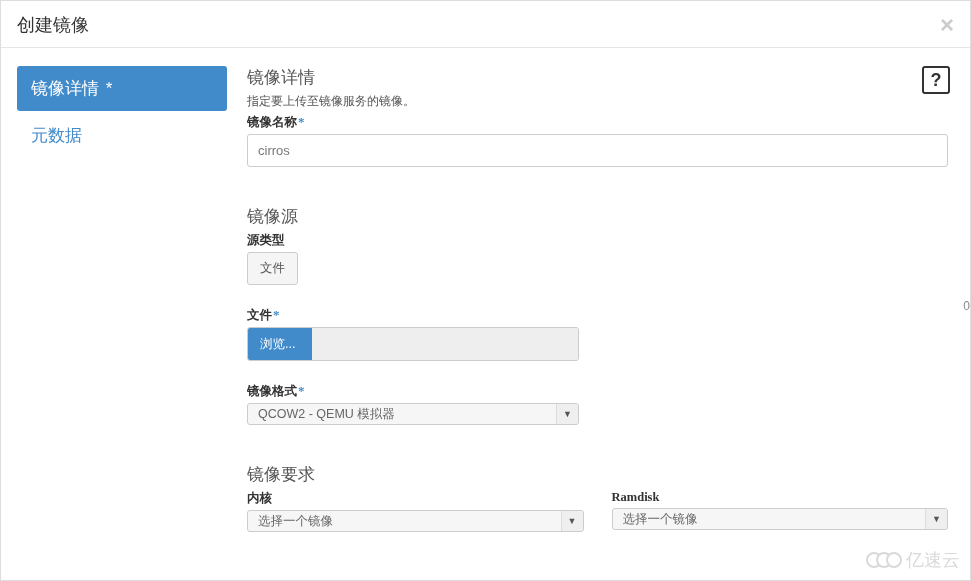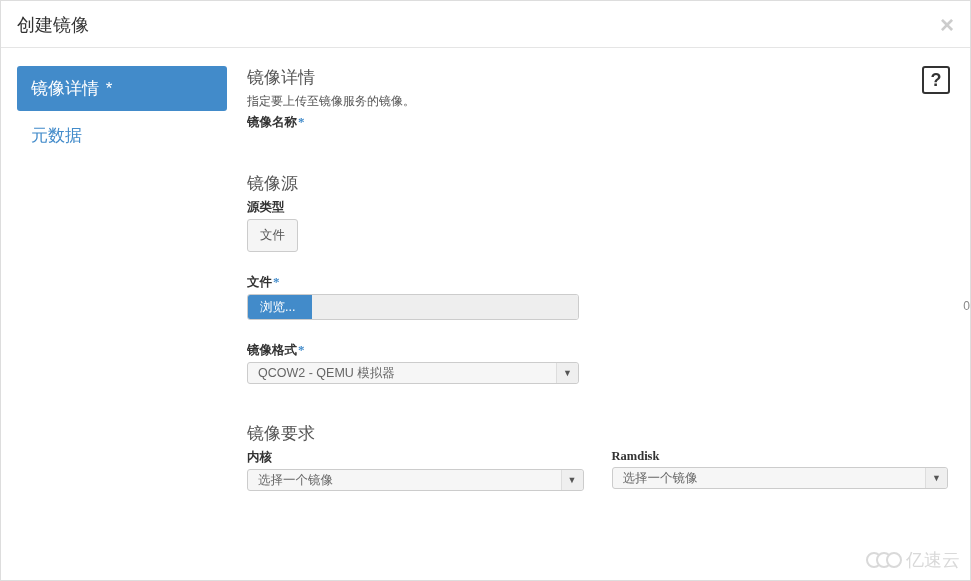--- a/index.html
+++ b/index.html
@@ -143,21 +143,21 @@
       font-size: 12.5px;
       color: #555;
       cursor: pointer;
     }
     .file-row {
       display: flex;
       width: 332px;
       border-radius: 3px;
       overflow: hidden;
       border: 1px solid #ccc;
-      height: 26px;
+      height: 34px;
     }
     .browse-btn {
       background: #428bca;
       color: #fff;
       padding: 0 12px;
       font-size: 12.5px;
       display: flex;
       align-items: center;
       border: none;
       cursor: pointer;
@@ -256,20 +256,21 @@
 
       
       <div class="section-title">镜像详情</div>
       <div class="description">指定要上传至镜像服务的镜像。</div>
 
       <div class="form-row">
         <div class="form-col">
           <label class="field-label">
             <span>镜像名称</span><span class="req-asterisk">*</span>
           </label>
+          <input type="text" class="text-input" value="cirros" style="">
         </div>
       </div>
 
       
       <div class="section-title with-top">镜像源</div>
 
       <label class="field-label">源类型</label>
       <div class="chip-btn">文件</div>
 
       <div style="height:22px"></div>

